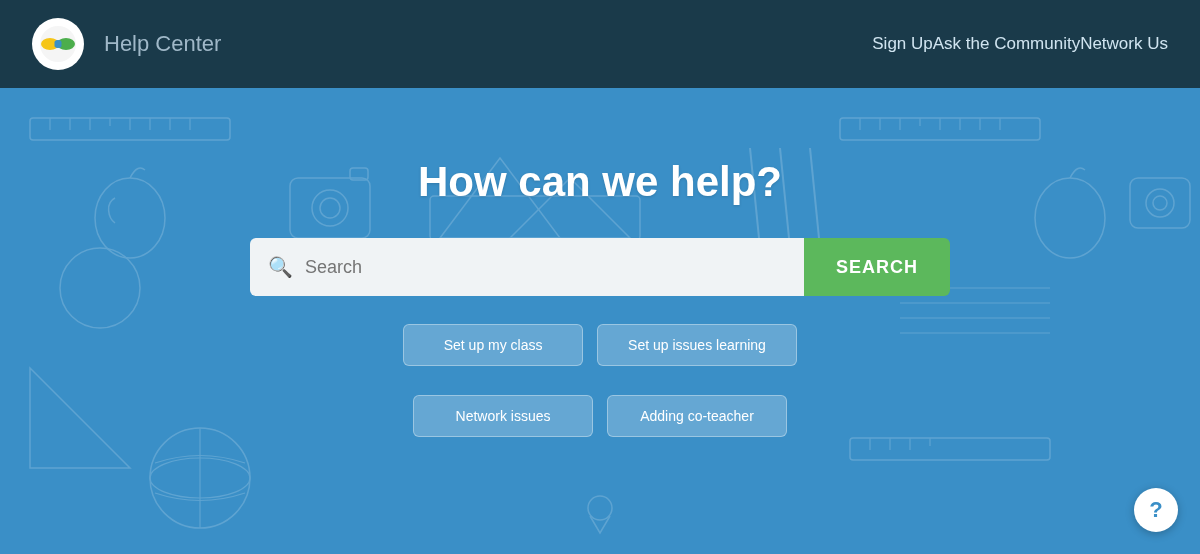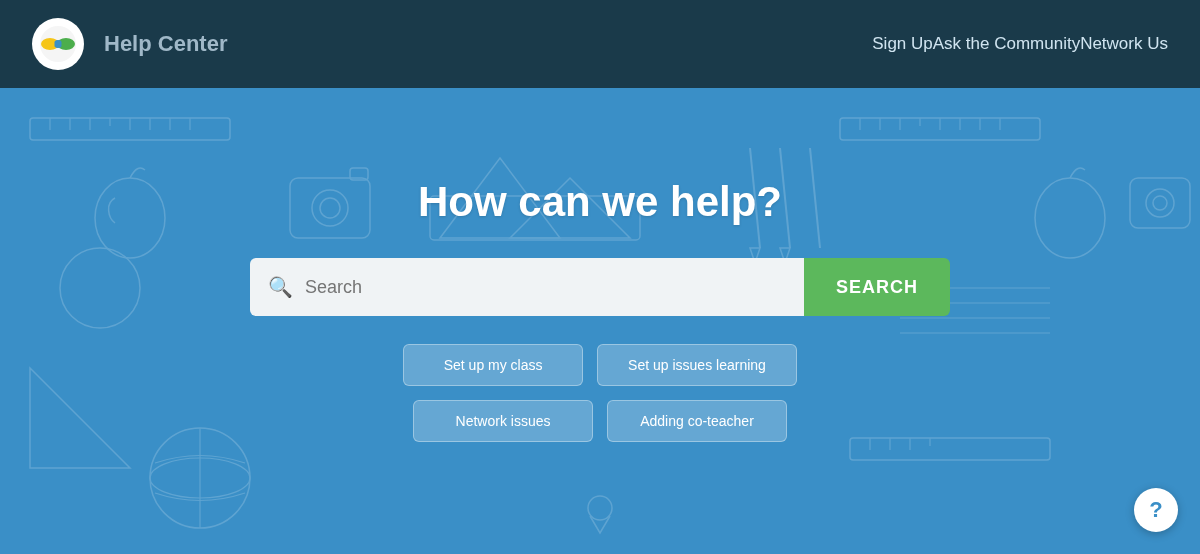--- a/index.html
+++ b/index.html
@@ -33,21 +33,21 @@
     #logo-text {
       font-size: 28px;
       font-weight: 700;
       color: white;
       font-style: italic;
       letter-spacing: -0.5px;
     }
     #help-center-text {
       font-size: 22px;
       color: #a0b8c8;
-      font-weight: 700;
+      font-weight: 400;
       margin-left: 8px;
     }
     #nav {
       margin-left: auto;
       display: flex;
       align-items: center;
     }
     .nav-link {
       color: #d0e4f0;
       font-size: 17px;
@@ -76,21 +76,20 @@
     }
 
     #hero-title {
       font-size: 42px;
       font-weight: 700;
       color: white;
       margin-bottom: 32px;
       position: relative;
       z-index: 2;
       text-shadow: 0 1px 3px rgba(0,0,0,0.15);
-      margin-top: 20px;
     }
 
     #search-row {
       display: flex;
       width: 700px;
       position: relative;
       z-index: 2;
       margin-bottom: 28px;
     }
     #search-input-wrapper {
@@ -125,21 +124,21 @@
       height: 58px;
       border-radius: 0 6px 6px 0;
       cursor: pointer;
       letter-spacing: 1px;
     }
 
     
     #quick-links {
       display: flex;
       flex-direction: column;
-      gap: 14px;
+      gap: 29px;
       position: relative;
       z-index: 2;
       width: 700px;
     }
     #quick-row-1, #quick-row-2 {
       display: flex;
       justify-content: center;
       gap: 14px;
     }
     .quick-btn {

